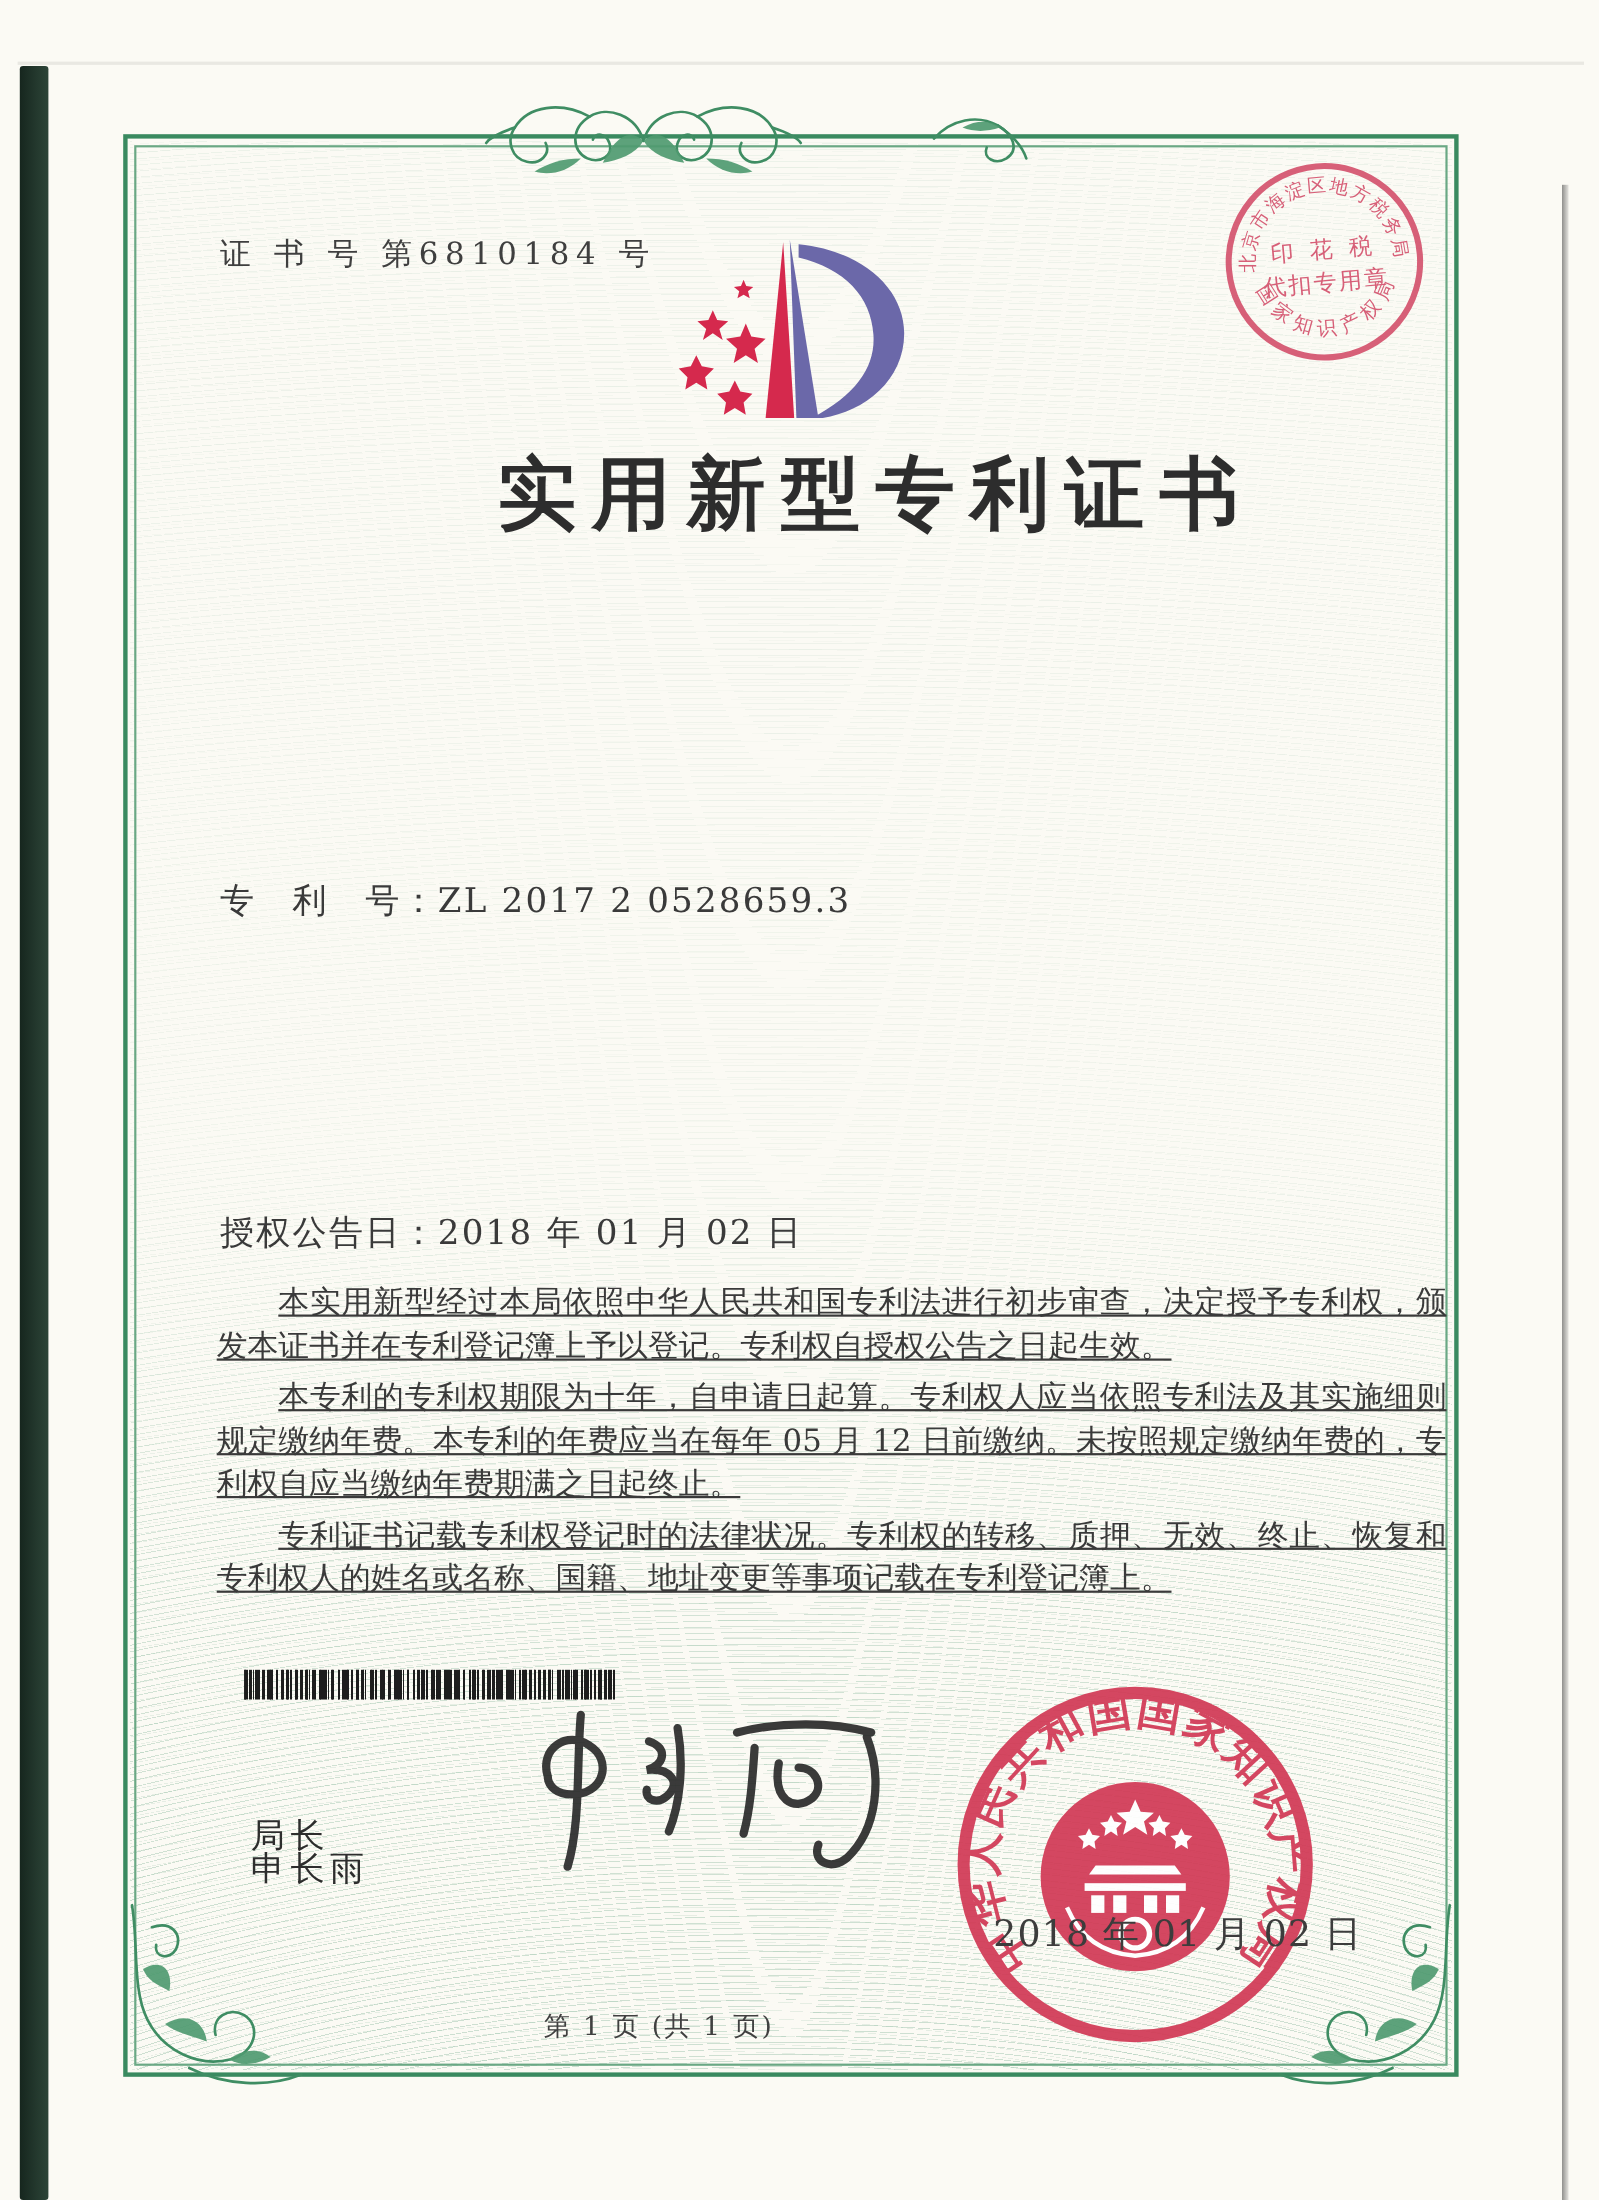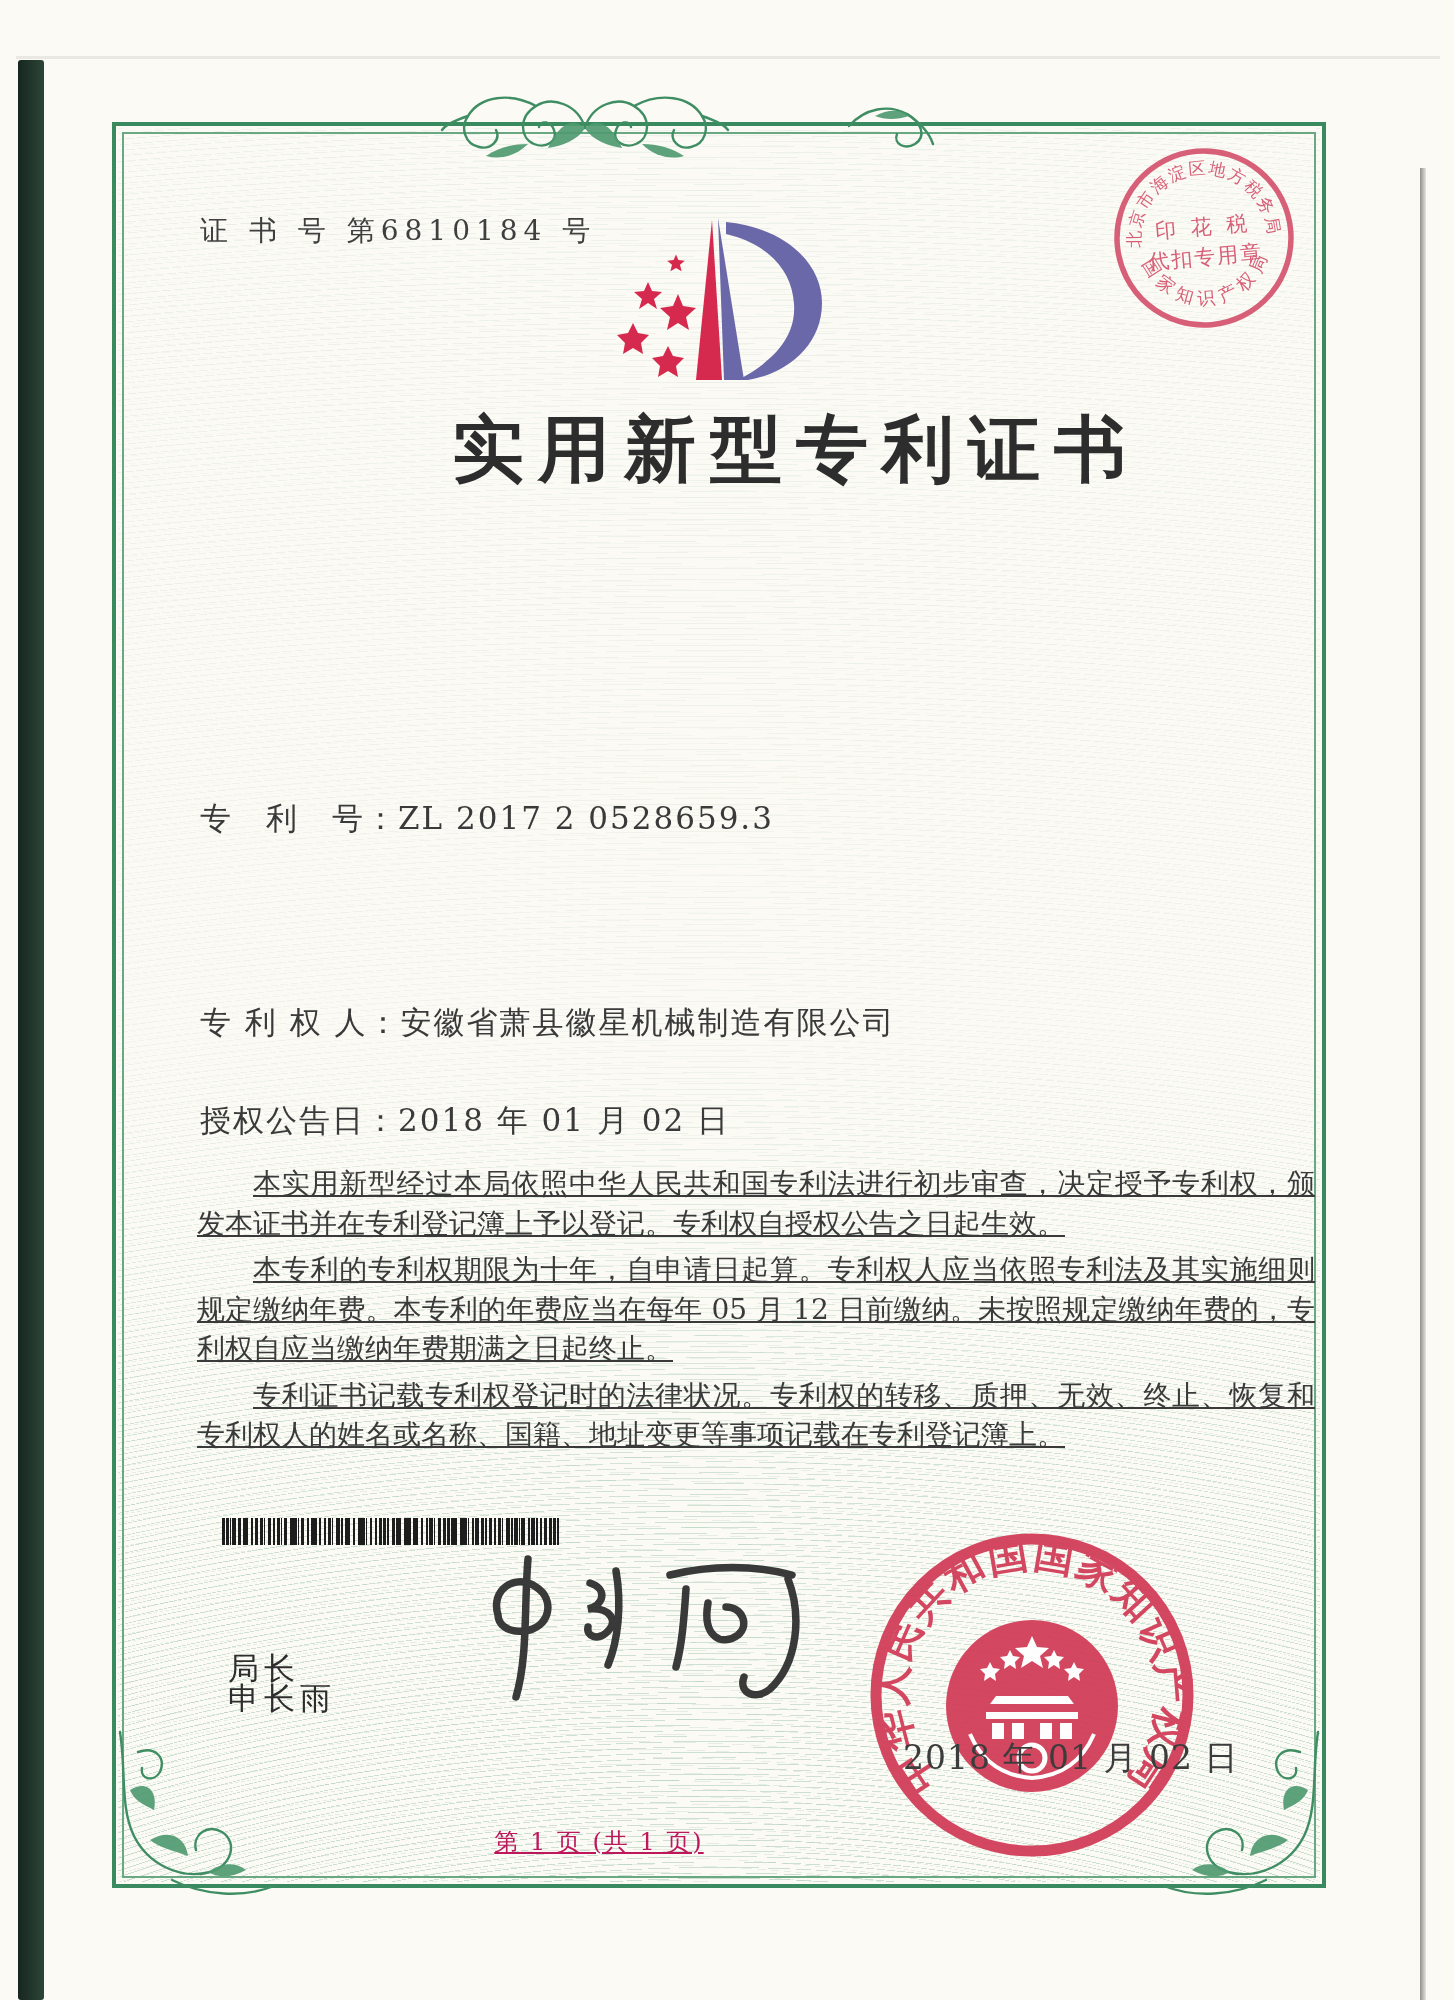--- a/index.html
+++ b/index.html
@@ -32,21 +32,21 @@
   .body-text{position:absolute;left:197px;top:1164px;width:1118px;font-size:28px;line-height:39.5px;
              color:#3a3a3a;text-align:justify;}
   .body-text p{margin:0 0 7px 0;text-indent:2em;text-decoration:underline;}
   .barcode{position:absolute;left:222px;top:1518px;width:338px;height:27px;
      background:
       repeating-linear-gradient(90deg,#1d1d1d 0 2px,transparent 2px 4px,#1d1d1d 4px 7px,transparent 7px 8px,#1d1d1d 8px 9px,transparent 9px 12px,#1d1d1d 12px 14px,transparent 14px 17px),
       repeating-linear-gradient(90deg,#1d1d1d 0 3px,transparent 3px 10px,#1d1d1d 10px 12px,transparent 12px 16px,#1d1d1d 16px 17px,transparent 17px 23px);}
   .director{position:absolute;left:228px;font-family:"DejaVu Sans","Liberation Sans",sans-serif;
             font-size:31px;letter-spacing:5px;color:#2d2d2d;}
   .footer{position:absolute;left:112px;top:1826px;width:974px;text-align:center;
-          font-size:24px;letter-spacacing:2px;letter-spacing:2px;color:#be185d;text-decoration:underline;}
+          font-size:24px;letter-spacacing:2px;letter-spacing:2px;color:#404040;}
   .date-stamp{position:absolute;left:903px;top:1736px;font-size:33px;letter-spacing:1px;color:#3c3c3c;z-index:6;}
   .seal{position:absolute;z-index:5;}
   svg text{font-family:"DejaVu Serif","Liberation Serif",serif;}
 </style>
 </head>
 <body>
 
 <div class="scan">
 
   <div class="spine"></div>
@@ -121,23 +121,20 @@
     </text>
     <text x="96" y="92" text-anchor="middle" font-size="21" fill="#d4536e" letter-spacing="4">印 花 税</text>
     <text x="96" y="122" text-anchor="middle" font-size="21" fill="#d4536e" letter-spacing="2">代扣专用章</text>
   </svg>
 
   <div class="title">实用新型专利证书</div>
 
   <div class="field" style="top:798px;">
     <span>专　利　号：</span><span>ZL 2017 2 0528659.3</span>
   </div>
-  <div class="field" style="top:1002px;">
-    <span>专 利 权 人：</span><span>安徽省萧县徽星机械制造有限公司</span>
-  </div>
   <div class="field" style="top:1100px;">
     <span>授权公告日：</span><span>2018 年 01 月 02 日</span>
   </div>
 
   <div class="body-text">
     <p>本实用新型经过本局依照中华人民共和国专利法进行初步审查，决定授予专利权，颁发本证书并在专利登记簿上予以登记。专利权自授权公告之日起生效。</p>
     <p>本专利的专利权期限为十年，自申请日起算。专利权人应当依照专利法及其实施细则规定缴纳年费。本专利的年费应当在每年 05 月 12 日前缴纳。未按照规定缴纳年费的，专利权自应当缴纳年费期满之日起终止。</p>
     <p>专利证书记载专利权登记时的法律状况。专利权的转移、质押、无效、终止、恢复和专利权人的姓名或名称、国籍、地址变更等事项记载在专利登记簿上。</p>
   </div>
 

